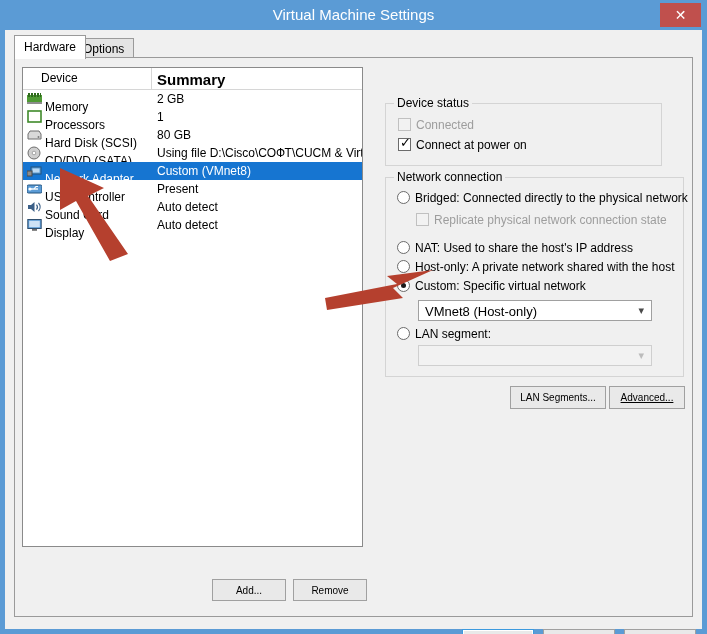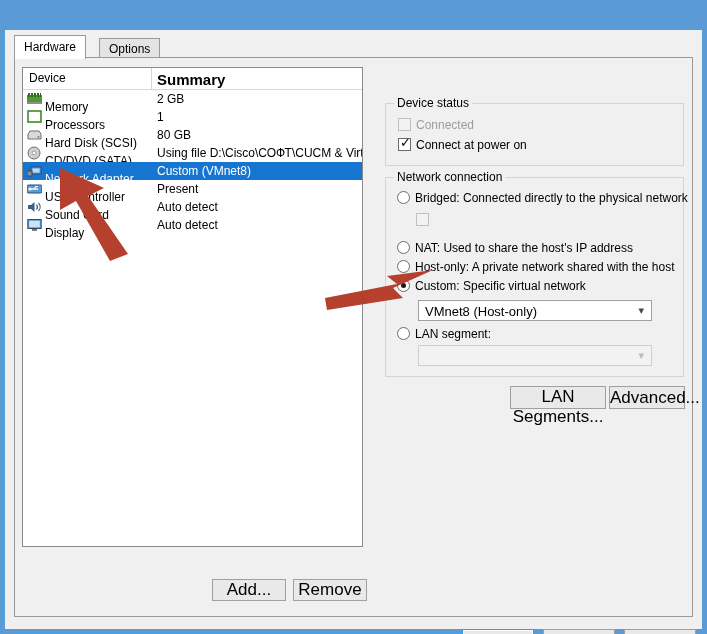--- a/index.html
+++ b/index.html
@@ -115,21 +115,21 @@
     overflow: hidden;
   }
   #device-list-header {
     position: relative;
     height: 21px;
     background: #ffffff;
     border-bottom: 1px solid #d6d6d6;
   }
   .col-device-head {
     position: absolute;
-    left: 6px; top: 3px;
+    left: 18px; top: 3px;
     font-size: 12px;
   }
   .col-summary-head {
     position: absolute;
     left: 134px; top: 3px;
     font-size: 15px;
     font-weight: bold;
   }
   #col-divider {
     position: absolute;
@@ -162,21 +162,21 @@
     position: absolute;
     left: 134px; top: 0;
     font-size: 12px;
   }
 
   
   .btn {
     background: #e9e9e9;
     border: 1px solid #a0a0a0;
     font-family: "Liberation Sans", sans-serif;
-    font-size: 17px;
+    font-size: 10px;
     color: #000;
     cursor: pointer;
     box-sizing: border-box;
     padding: 0;
     text-align: center;
   }
   #btn-add {
     position: absolute;
     left: 207px; top: 549px;
     width: 74px; height: 22px;
@@ -197,21 +197,21 @@
   .groupbox-label {
     position: absolute;
     top: -8px; left: 8px;
     background: #f0f0f0;
     padding: 0 3px;
     font-size: 12px;
     color: #000;
   }
   #grp-device-status {
     left: 380px; top: 73px;
-    width: 299px; height: 63px;
+    width: 277px; height: 63px;
   }
   #grp-network-connection {
     left: 380px; top: 147px;
     width: 299px; height: 200px;
   }
 
   
   .cb {
     position: absolute;
     width: 13px; height: 13px;
@@ -298,21 +298,21 @@
 
   
   #btn-lan-segments {
     position: absolute;
     left: 505px; top: 356px;
     width: 96px; height: 23px;
   }
   #btn-advanced {
     position: absolute;
     left: 604px; top: 356px;
-    width: 76px; height: 23px;
+    width: 76px; height: 23px; text-decoration: underline;
   }
 
   
   #btn-ok {
     position: absolute;
     left: 457px; top: 599px;
     width: 72px; height: 23px;
     border: 1px solid #3c9ade;
     box-shadow: inset 0 0 0 1px #ffffff;
   }
@@ -333,26 +333,30 @@
     pointer-events: none;
   }
   #arrow-device { left: 58px; top: 166px; }
   #arrow-combo  { left: 325px; top: 268px; }
 </style>
 </head>
 <body>
 
 <div id="window">
 
+  <div id="titlebar">
+    <div id="title-text">Virtual Machine Settings</div>
+    <button id="close-button">✕</button>
+  </div>
 
   <div id="dialog-body">
 
     <div id="tabstrip">
       <div class="tab active" style="left:0px;">Hardware</div>
-      <div class="tab" style="left:85px;">Options</div>
+      <div class="tab" style="left:59px;">Options</div>
     </div>
 
     <div id="tabpage"></div>
 
     <div id="device-list">
       <div id="device-list-header">
         <div id="col-divider"></div>
         <div class="col-device-head">Device</div>
         <div class="col-summary-head">Summary</div>
       </div>
@@ -450,20 +454,21 @@
     <div class="ctl-label" style="left:411px; top:108px;">Connect at power on</div>
 
     <div class="groupbox" id="grp-network-connection">
       <div class="groupbox-label">Network connection</div>
     </div>
 
     <div class="rb" style="left:392px; top:161px;"></div>
     <div class="ctl-label" style="left:410px; top:161px;">Bridged: Connected directly to the physical network</div>
 
     <div class="cb disabled" style="left:411px; top:183px;"></div>
+    <div class="ctl-label disabled" style="left:429px; top:183px;">Replicate physical network connection state</div>
 
     <div class="rb" style="left:392px; top:211px;"></div>
     <div class="ctl-label" style="left:410px; top:211px;">NAT: Used to share the host's IP address</div>
 
     <div class="rb" style="left:392px; top:230px;"></div>
     <div class="ctl-label" style="left:410px; top:230px;">Host-only: A private network shared with the host</div>
 
     <div class="rb" style="left:392px; top:249px;">
       <span class="dot"></span>
     </div>

